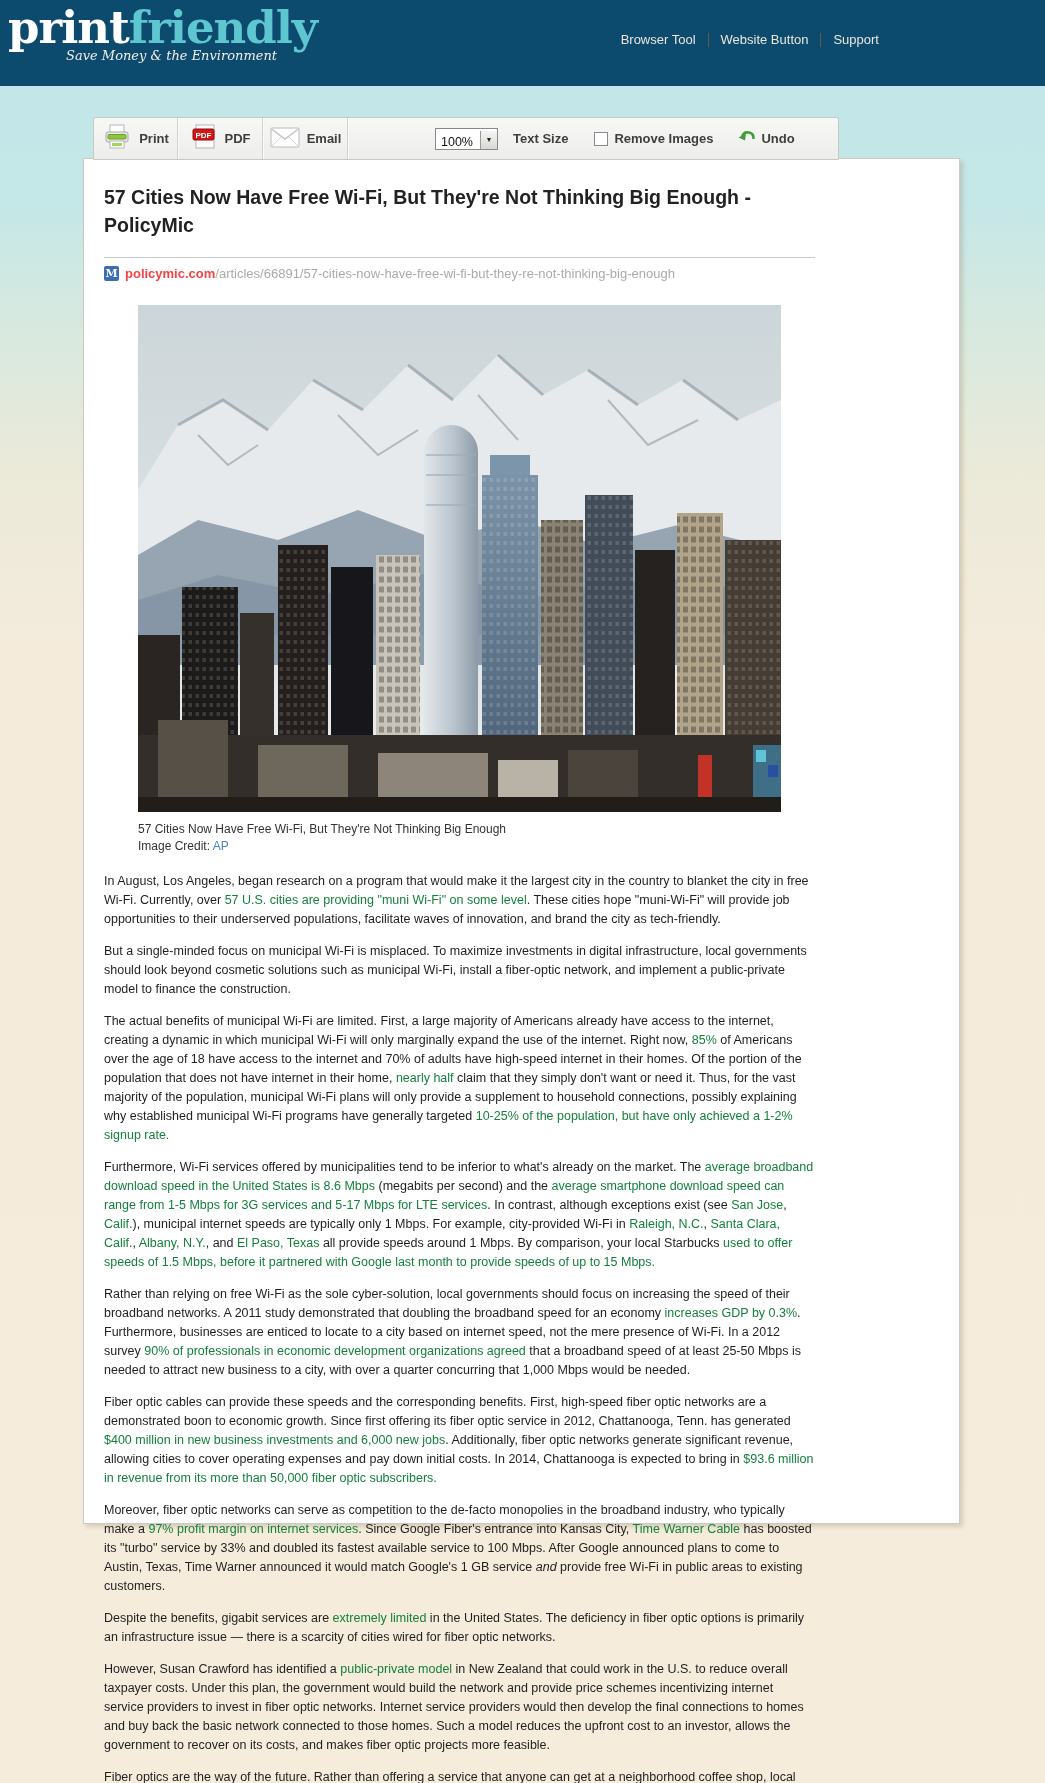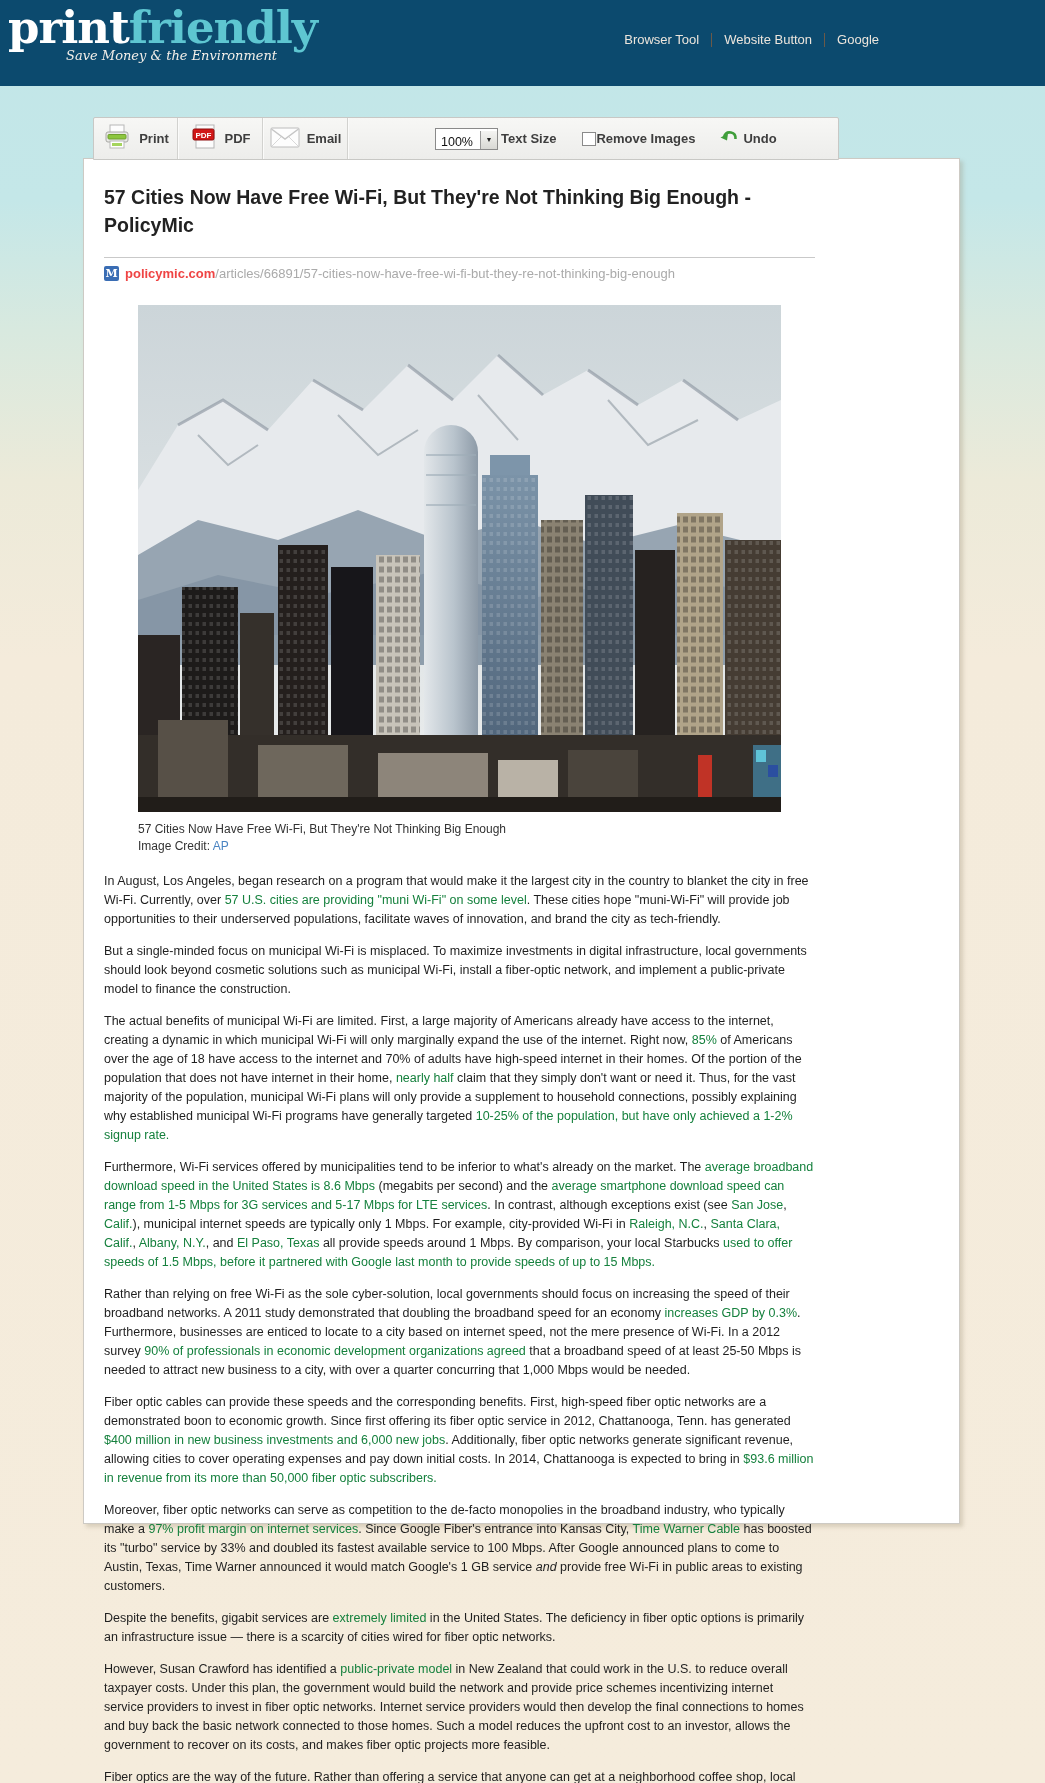--- a/index.html
+++ b/index.html
@@ -28,24 +28,24 @@
   }
   .tb-btn{display:flex;align-items:center;justify-content:center;gap:7px;width:83px;
     background:none;border:none;font-family:"Liberation Sans",sans-serif;
     font-size:13px;font-weight:bold;color:#3e3e3e;cursor:pointer;padding:0;}
   .tb-sep{width:1px;background:#d2d2cf;border-right:1px solid #fbfbfa;}
   .zoom-group{display:flex;align-items:center;margin-left:86px;}
   .select{display:flex;align-items:flex-end;height:20px;background:#fff;border:1px solid #8a8a8a;cursor:pointer;}
   .select .sel-val{font-size:12.5px;color:#111;padding:0 5px;width:34px;}
   .sel-btn{width:16px;height:18px;background:linear-gradient(#f4f4f2,#d8d8d4);border-left:1px solid #9a9a9a;
     display:flex;align-items:center;justify-content:center;font-size:7px;color:#222;}
-  .tb-label{font-size:13px;font-weight:bold;color:#3e3e3e;margin-left:3px;}
+  .tb-label{font-size:13px;font-weight:bold;color:#3e3e3e;margin-left:15px;}
   .cb-group{display:flex;align-items:center;margin-left:26px;cursor:pointer;}
   .cb{width:12px;height:12px;background:#fff;border:1px solid #8a8a8a;display:inline-block;}
-  .cb-label{font-size:13px;font-weight:bold;color:#3e3e3e;}
+  .cb-label{font-size:13px;font-weight:bold;color:#3e3e3e;margin-left:6px;}
   .undo-group{display:flex;align-items:center;margin-left:25px;cursor:pointer;}
   .undo-label{font-size:13px;font-weight:bold;color:#3e3e3e;margin-left:5px;}
   
   .content{
     position:absolute;left:83px;top:158px;width:877px;height:1366px;
     background:#ffffff;border:1px solid #cdcac4;
     box-shadow:3px 3px 4px rgba(150,135,110,0.30);z-index:2;
     box-sizing:border-box;padding:25px 144px 30px 20px;
   }
   .article-title{font-size:19.5px;font-weight:bold;color:#222;line-height:1.42;margin:0 0 18px;}
@@ -67,21 +67,21 @@
 <div class="site-header">
   <div class="logo">
     <div class="logo-line"><span class="logo-print">print</span><span class="logo-friendly">friendly</span></div>
     <div class="tagline">Save Money &amp; the Environment</div>
   </div>
   <nav class="top-nav">
     <a>Browser Tool</a>
     <span class="nav-sep"></span>
     <a>Website Button</a>
     <span class="nav-sep"></span>
-    <a>Google</a>
+    <a>Support</a>
   </nav>
 </div>
 
 <div class="toolbar">
   <button class="tb-btn">
     <span>
       <svg width="30" height="27" viewBox="0 0 30 27">
         <rect x="8" y="1" width="14" height="8" fill="#fdfdfd" stroke="#b7b7b7"></rect>
         <rect x="4" y="8" width="22" height="10" rx="2" fill="#e9e9e6" stroke="#a8a8a4"></rect>
         <rect x="6" y="10.5" width="18" height="4.5" rx="1" fill="#8cc63e" stroke="#6f9f2f"></rect>

